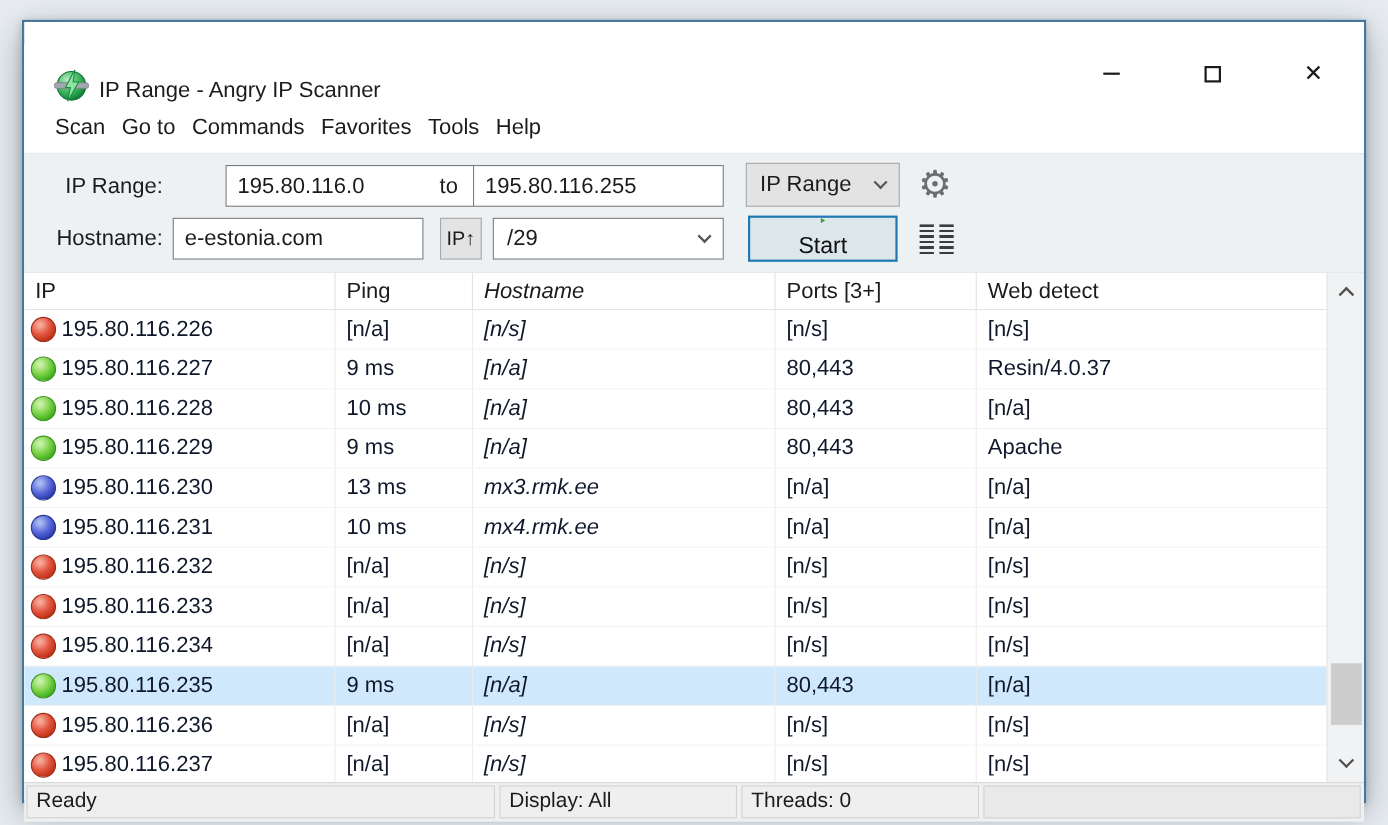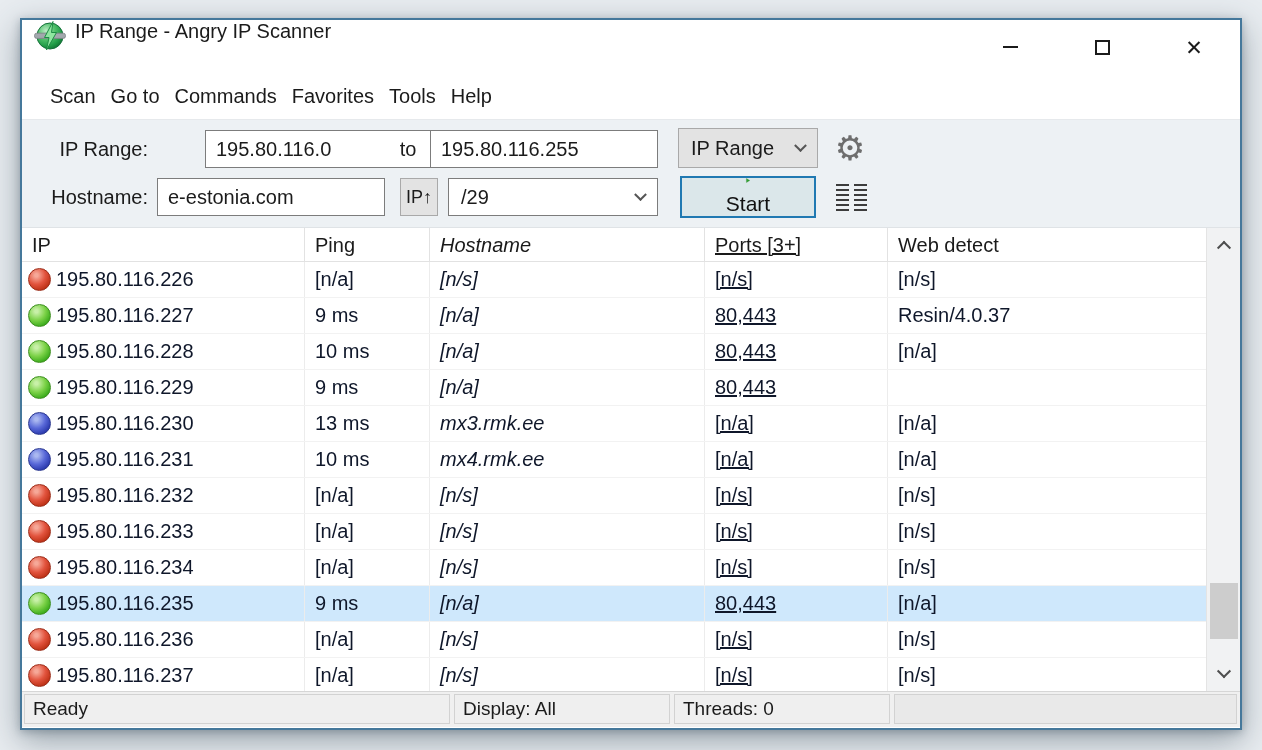--- a/index.html
+++ b/index.html
@@ -5,21 +5,21 @@
   * { margin:0; padding:0; box-sizing:border-box; }
   html,body { width:1262px; height:750px; overflow:hidden;
     font-family:"Liberation Sans","DejaVu Sans",sans-serif; background:#e8ecf0; }
 
   
   .window { position:absolute; left:20px; top:18px; width:1222px; height:712px;
     background:#fff; border:2px solid #45789b;
     box-shadow:0 10px 30px rgba(50,70,85,.45), 0 2px 8px rgba(50,70,85,.3); }
 
   
-  .titlebar { position:relative; height:54px; background:#fff; display:flex; align-items:flex-start; padding-left:12px; }
+  .titlebar { position:relative; height:54px; background:#fff; display:flex; align-items:flex-end; padding-left:27px;margin-top:20px; }
   .app-icon { width:32px; height:32px; display:inline-block; margin-right:9px; }
   .title { font-size:20px; color:#1b1b1b; }
   .win-controls { position:absolute; right:0; top:0; height:100%; display:flex; }
   .win-btn { width:92px; height:100%; display:flex; align-items:center; justify-content:center; cursor:default; }
   .glyph-min { width:15px; height:0; border-top:2px solid #1b1b1b; display:block; }
   .glyph-max { width:15px; height:15px; border:2px solid #1b1b1b; display:block; }
   .glyph-close { font-size:21px; color:#1b1b1b; line-height:1; }
 
   
   .menubar { height:45px; background:#fff; display:flex; align-items:center; padding-left:27px; gap:13px; }
@@ -56,21 +56,21 @@
 
   
   .tablewrap { position:relative; height:464px; background:#fff; border-top:1px solid #dfe3e6; overflow:hidden; }
   .thead { display:flex; height:34px; margin-right:34px; background:#fff; border-bottom:1px solid #e2e2e2; }
   .hcell { font-size:20px; color:#1a1a1a; padding-left:10px; line-height:34px; border-right:1px solid #e2e2e2; overflow:hidden; white-space:nowrap; }
   .tbody { height:430px; overflow:hidden; margin-right:34px; }
   .trow { display:flex; height:36px; border-bottom:1px solid #f2f2f2; background:#fff; }
   .trow.selected { background:#cfe8fc; }
   .tcell { font-size:20px; color:#0f172a; padding-left:10px; display:flex; align-items:center;
     border-right:1px solid #ececec; overflow:hidden; white-space:nowrap; }
-  .col-ip{width:283px;} .col-ping{width:125px;} .col-host{width:275px;font-style:italic;} .col-ports{width:183px;text-decoration:underline;}
+  .col-ip{width:283px;} .col-ping{width:125px;} .col-host{width:275px;font-style:italic;} .col-ports{width:183px;}
   .col-web{flex:1; border-right:none;}
   .tcell.col-ip { padding-left:6px; }
   .ball { width:23px; height:23px; border-radius:50%; margin-right:5px; flex:none; }
   .ball.red   { background:radial-gradient(circle at 35% 30%, #f6a898 8%, #e2543e 45%, #c03318 75%, #8f2410); border:1px solid #9c2c18; }
   .ball.green { background:radial-gradient(circle at 35% 30%, #c8f0a8 8%, #7cd248 45%, #3fae1e 75%, #2a8412); border:1px solid #3c8f1e; }
   .ball.blue  { background:radial-gradient(circle at 35% 30%, #aab8f0 8%, #5868d8 45%, #2d3cb0 75%, #1e2a80); border:1px solid #2a3790; }
 
   
   .vscroll { position:absolute; top:0; right:0; bottom:0; width:34px; background:#f1f2f3; border-left:1px solid #e4e4e4; }
   .scroll-arrow { position:absolute; left:0; width:100%; height:30px; display:flex; align-items:center; justify-content:center; }
@@ -203,20 +203,21 @@
           <div class="tcell col-web">[n/a]</div>
         </div>
         <div class="trow">
           <div class="tcell col-ip">
             <span class="ball green"></span>
             <span>195.80.116.229</span>
           </div>
           <div class="tcell col-ping">9 ms</div>
           <div class="tcell col-host">[n/a]</div>
           <div class="tcell col-ports">80,443</div>
+          <div class="tcell col-web">Apache</div>
         </div>
         <div class="trow">
           <div class="tcell col-ip">
             <span class="ball blue"></span>
             <span>195.80.116.230</span>
           </div>
           <div class="tcell col-ping">13 ms</div>
           <div class="tcell col-host">mx3.rmk.ee</div>
           <div class="tcell col-ports">[n/a]</div>
           <div class="tcell col-web">[n/a]</div>

